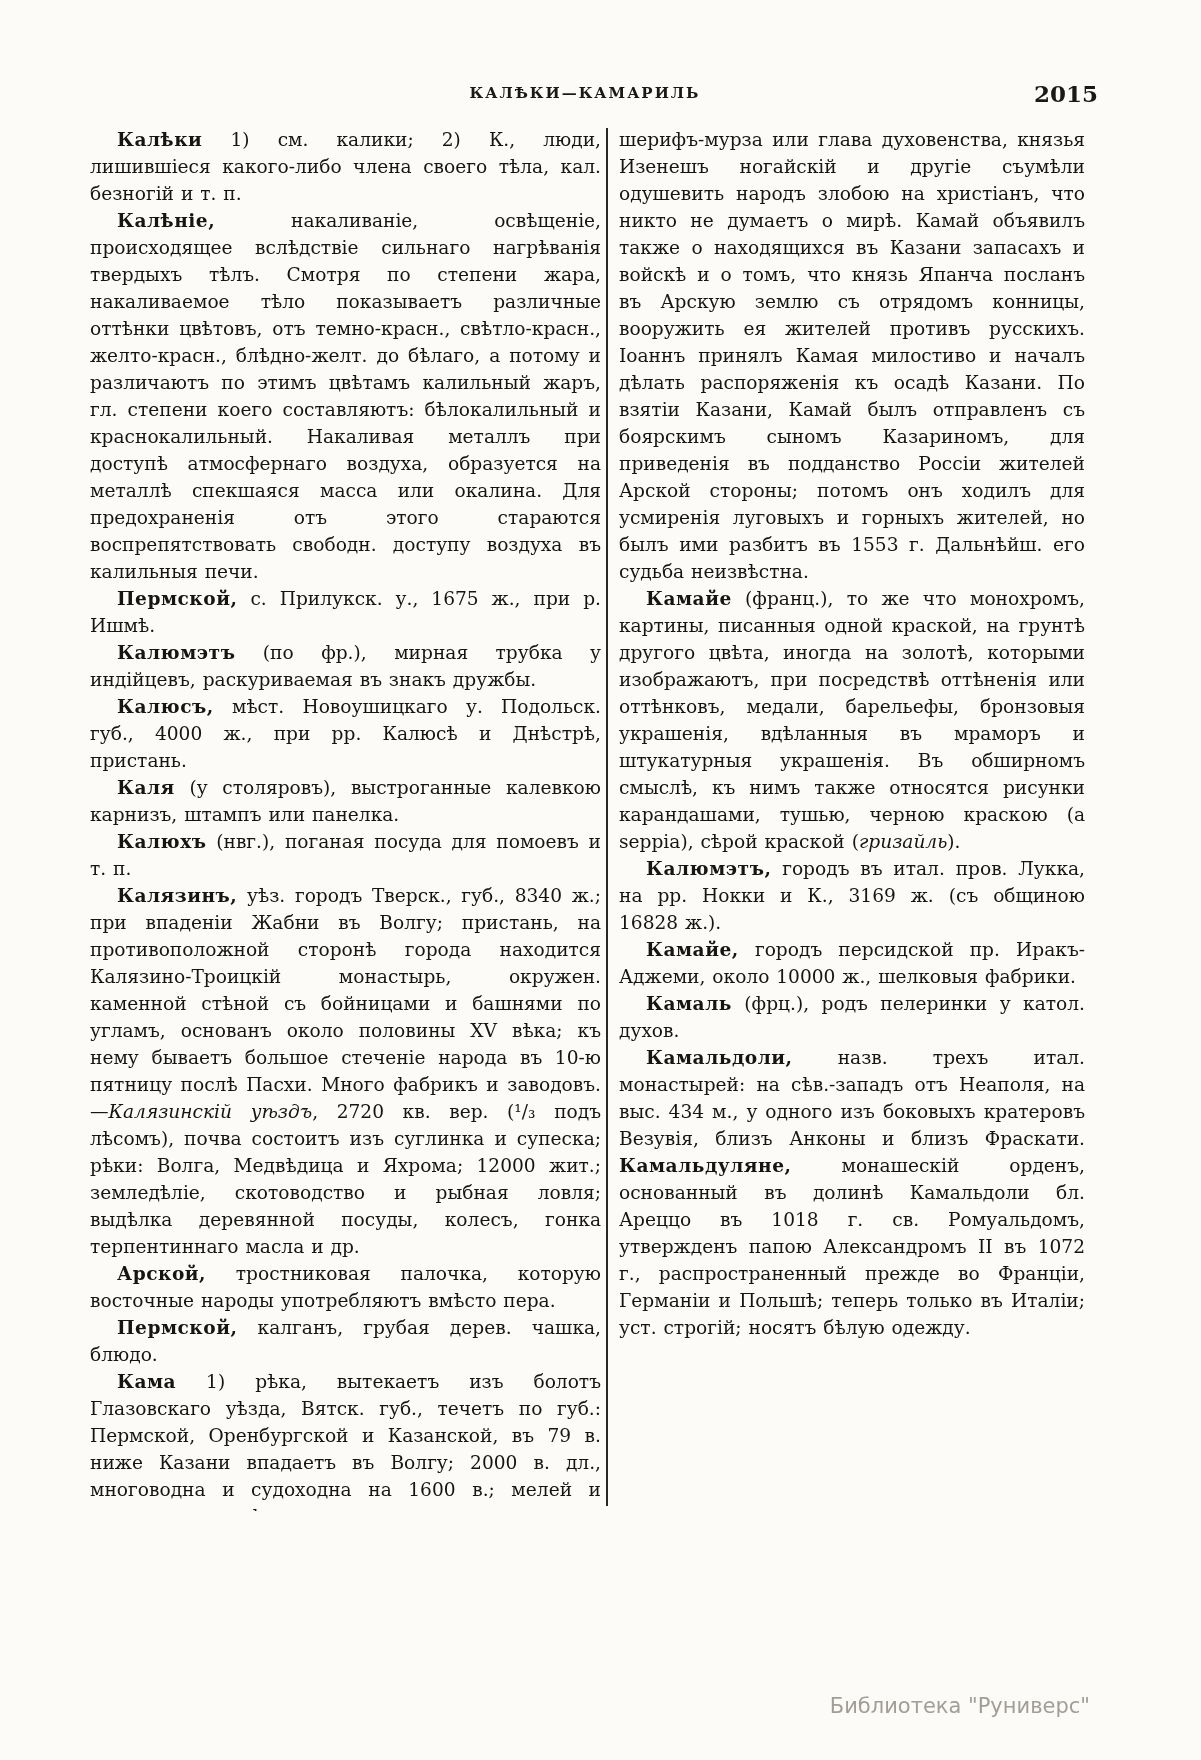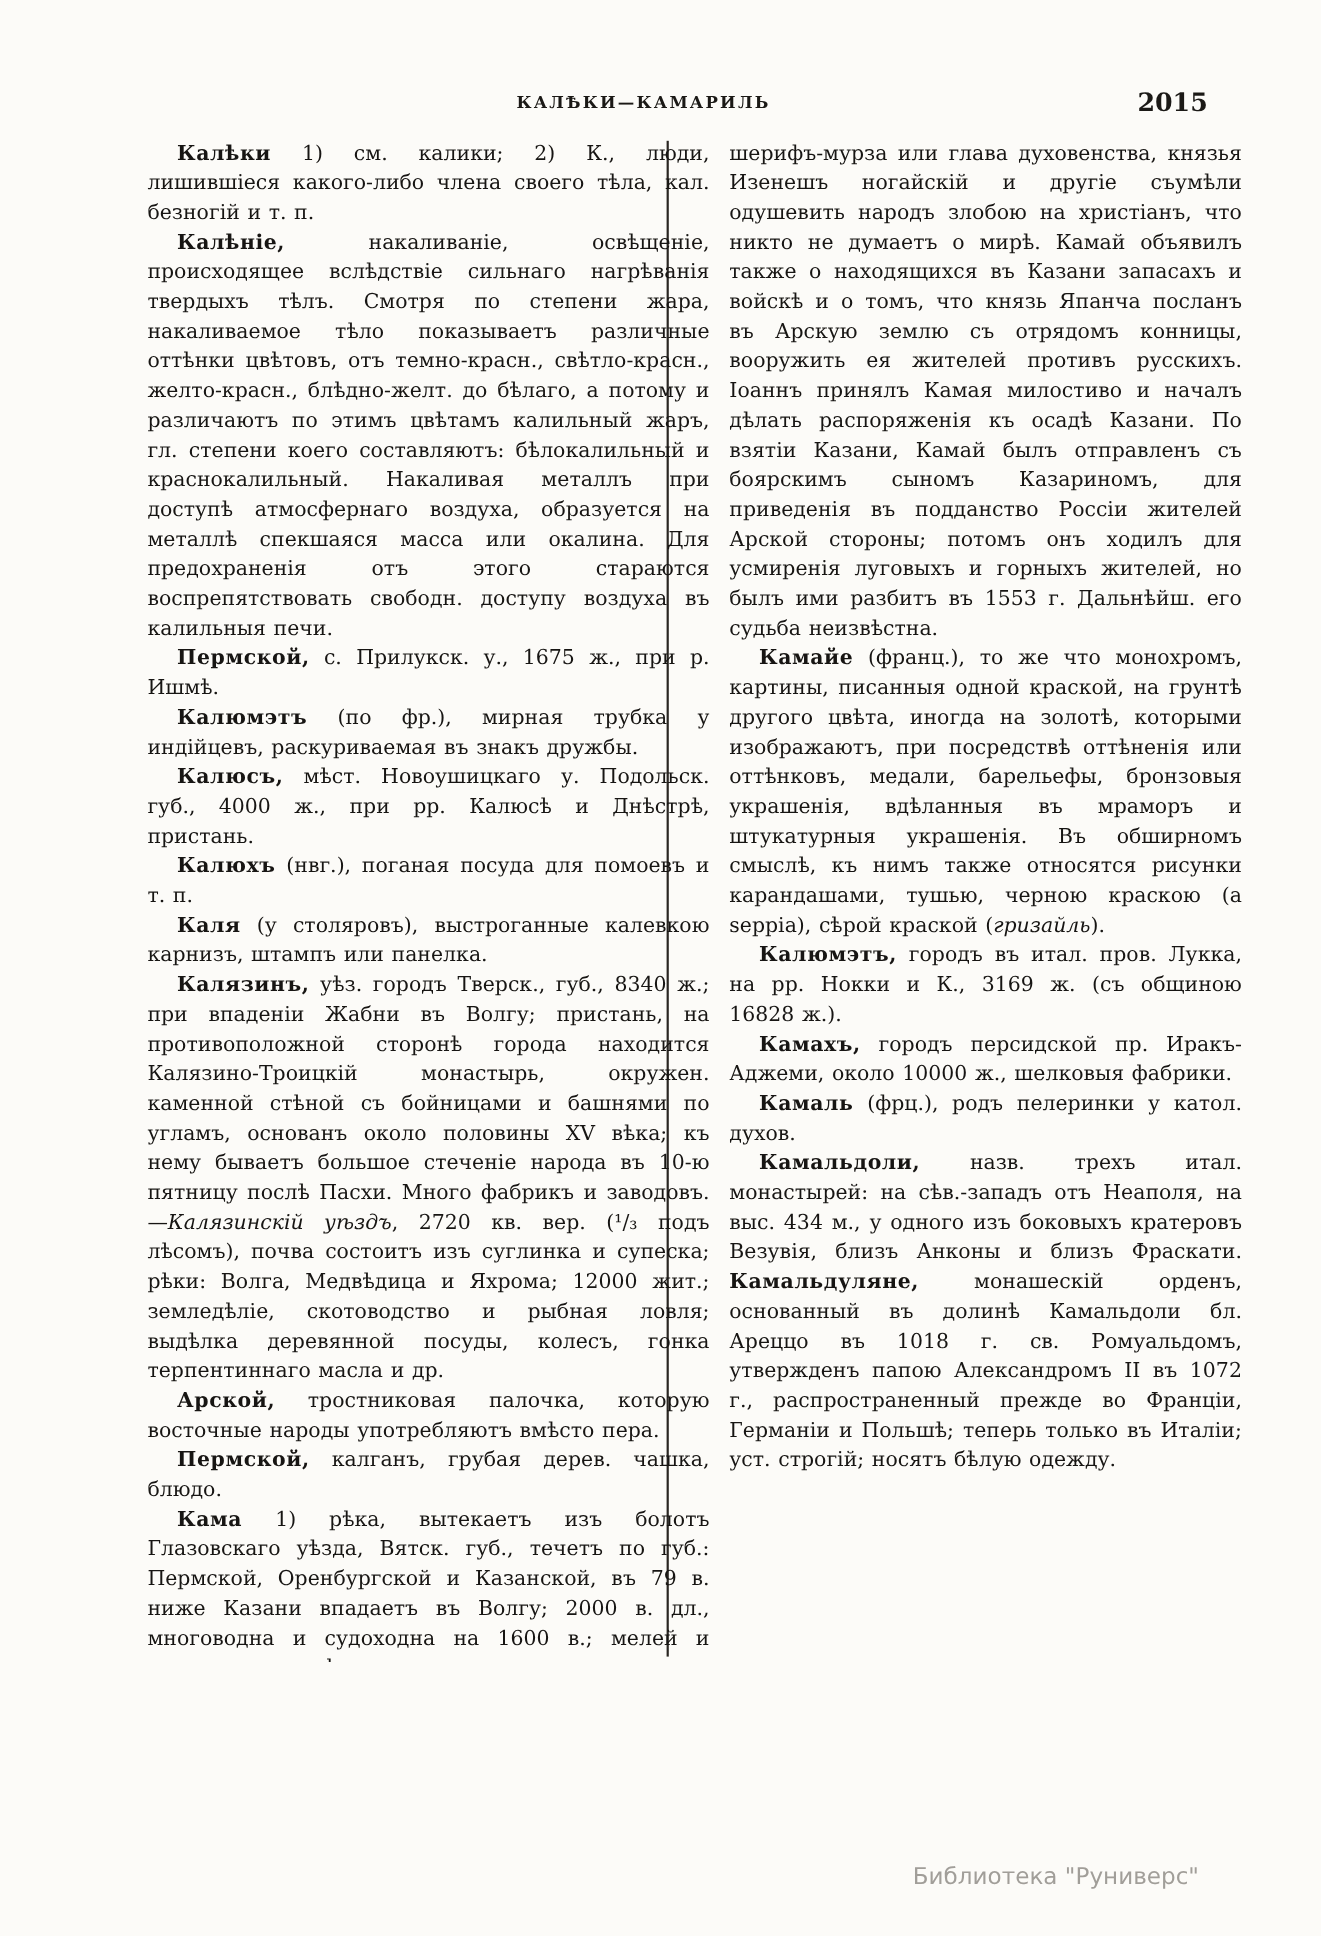--- a/index.html
+++ b/index.html
@@ -14,21 +14,21 @@
   }
   .page-number{
     position:absolute;top:80px;left:1018px;width:80px;text-align:right;
     font-size:23px;font-weight:bold;color:#1b1916;
   }
   .column-rule{
     position:absolute;left:606px;top:128px;width:2px;height:1378px;
     background:#2a2622;
   }
   .col{
-    position:absolute;top:126px;overflow:hidden;margin-left:44px;
+    position:absolute;top:126px;overflow:hidden;
   }
   .col-left{left:90px;width:511px;height:1385px;}
   .col-right{left:619px;width:466px;height:1375px;}
   .col p{
     margin:0;text-align:justify;
     font-size:18.6px;line-height:27px;color:#171513;
     word-spacing:1px;
   }
   .col p.indent{text-indent:27px;}
   .col b.head{font-weight:bold;letter-spacing:.5px;}
@@ -44,29 +44,29 @@
 <div class="page">
   <div class="running-head">КАЛѢКИ—КАМАРИЛЬ</div>
   <div class="page-number">2015</div>
   <div class="column-rule"></div>
   <div class="col col-left">
       <p class="entry indent"><b class="head">Калѣки</b> 1) см. калики; 2) К., люди, лишившіеся какого-либо члена своего тѣла, кал. безногій и т. п.</p>
       <p class="entry indent"><b class="head">Калѣніе,</b> накаливаніе, освѣщеніе, происходящее вслѣдствіе сильнаго нагрѣванія твердыхъ тѣлъ. Смотря по степени жара, накаливаемое тѣло показываетъ различные оттѣнки цвѣтовъ, отъ темно-красн., свѣтло-красн., желто-красн., блѣдно-желт. до бѣлаго, а потому и различаютъ по этимъ цвѣтамъ калильный жаръ, гл. степени коего составляютъ: бѣлокалильный и краснокалильный. Накаливая металлъ при доступѣ атмосфернаго воздуха, образуется на металлѣ спекшаяся масса или окалина. Для предохраненія отъ этого стараются воспрепятствовать свободн. доступу воздуха въ калильныя печи.</p>
       <p class="entry indent"><b class="head">Пермской,</b> с. Прилукск. у., 1675 ж., при р. Ишмѣ.</p>
       <p class="entry indent"><b class="head">Калюмэтъ</b> (по фр.), мирная трубка у индійцевъ, раскуриваемая въ знакъ дружбы.</p>
       <p class="entry indent"><b class="head">Калюсъ,</b> мѣст. Новоушицкаго у. Подольск. губ., 4000 ж., при рр. Калюсѣ и Днѣстрѣ, пристань.</p>
+      <p class="entry indent"><b class="head">Каля</b> (у столяровъ), выстроганные калевкою карнизъ, штампъ или панелка.</p>
       <p class="entry indent"><b class="head">Калюхъ</b> (нвг.), поганая посуда для помоевъ и т. п.</p>
-      <p class="entry indent"><b class="head">Каля</b> (у столяровъ), выстроганные калевкою карнизъ, штампъ или панелка.</p>
       <p class="entry indent"><b class="head">Калязинъ,</b> уѣз. городъ Тверск., губ., 8340 ж.; при впаденіи Жабни въ Волгу; пристань, на противоположной сторонѣ города находится Калязино-Троицкій монастырь, окружен. каменной стѣной съ бойницами и башнями по угламъ, основанъ около половины XV вѣка; къ нему бываетъ большое стеченіе народа въ 10-ю пятницу послѣ Пасхи. Много фабрикъ и заводовъ.—<i>Калязинскій уѣздъ</i>, 2720 кв. вер. (¹/₃ подъ лѣсомъ), почва состоитъ изъ суглинка и супеска; рѣки: Волга, Медвѣдица и Яхрома; 12000 жит.; земледѣліе, скотоводство и рыбная ловля; выдѣлка деревянной посуды, колесъ, гонка терпентиннаго масла и др.</p>
       <p class="entry indent"><b class="head">Арской,</b> тростниковая палочка, которую восточные народы употребляютъ вмѣсто пера.</p>
       <p class="entry indent"><b class="head">Пермской,</b> калганъ, грубая дерев. чашка, блюдо.</p>
       <p class="entry indent"><b class="head">Кама</b> 1) рѣка, вытекаетъ изъ болотъ Глазовскаго уѣзда, Вятск. губ., течетъ по губ.: Пермской, Оренбургской и Казанской, въ 79 в. ниже Казани впадаетъ въ Волгу; 2000 в. дл., многоводна и судоходна на 1600 в.; мелей и пороговъ не имѣетъ; шир. въ меженныя воды до 80—600 саж., глуб. отъ 1 до 5 саж.; судоходство дѣятельное, также и пароходство. По К. сплавляютъ соль, желѣзо и др. металлы, чай и сибирскіе товары, хлѣбъ и др. произведенія, также лѣсъ. Рыболовство въ К. значительно; особенно изобилуетъ бѣлорыбицей и стерлядями. Важнѣйшіе притоки: Вятка, Чусовая и Бѣлая. Бассейнъ К. занимаетъ 10000 кв. м. 2) К., въ индійской миѳологіи, богъ любви.</p>
     </div>
   <div class="col col-right">
       <p class="entry">шерифъ-мурза или глава духовенства, князья Изенешъ ногайскій и другіе съумѣли одушевить народъ злобою на христіанъ, что никто не думаетъ о мирѣ. Камай объявилъ также о находящихся въ Казани запасахъ и войскѣ и о томъ, что князь Япанча посланъ въ Арскую землю съ отрядомъ конницы, вооружить ея жителей противъ русскихъ. Іоаннъ принялъ Камая милостиво и началъ дѣлать распоряженія къ осадѣ Казани. По взятіи Казани, Камай былъ отправленъ съ боярскимъ сыномъ Казариномъ, для приведенія въ подданство Россіи жителей Арской стороны; потомъ онъ ходилъ для усмиренія луговыхъ и горныхъ жителей, но былъ ими разбитъ въ 1553 г. Дальнѣйш. его судьба неизвѣстна.</p>
       <p class="entry indent"><b class="head">Камайе</b> (франц.), то же что монохромъ, картины, писанныя одной краской, на грунтѣ другого цвѣта, иногда на золотѣ, которыми изображаютъ, при посредствѣ оттѣненія или оттѣнковъ, медали, барельефы, бронзовыя украшенія, вдѣланныя въ мраморъ и штукатурныя украшенія. Въ обширномъ смыслѣ, къ нимъ также относятся рисунки карандашами, тушью, черною краскою (а seppia), сѣрой краской (<i>гризайль</i>).</p>
       <p class="entry indent"><b class="head">Калюмэтъ,</b> городъ въ итал. пров. Лукка, на рр. Нокки и К., 3169 ж. (съ общиною 16828 ж.).</p>
-      <p class="entry indent"><b class="head">Камахъ,</b> городъ персидской пр. Иракъ-Аджеми, около 10000 ж., шелковыя фабрики.</p>
+      <p class="entry indent"><b class="head">Камайе,</b> городъ персидской пр. Иракъ-Аджеми, около 10000 ж., шелковыя фабрики.</p>
       <p class="entry indent"><b class="head">Камаль</b> (фрц.), родъ пелеринки у катол. духов.</p>
       <p class="entry indent"><b class="head">Камальдоли,</b> назв. трехъ итал. монастырей: на сѣв.-западъ отъ Неаполя, на выс. 434 м., у одного изъ боковыхъ кратеровъ Везувія, близъ Анконы и близъ Фраскати. <b class="head">Камальдуляне,</b> монашескій орденъ, основанный въ долинѣ Камальдоли бл. Ареццо въ 1018 г. св. Ромуальдомъ, утвержденъ папою Александромъ II въ 1072 г., распространенный прежде во Франціи, Германіи и Польшѣ; теперь только въ Италіи; уст. строгій; носятъ бѣлую одежду.</p>
     </div>
   <div class="watermark">Библиотека "Руниверс"</div>
 </div>
 
 </body></html>

